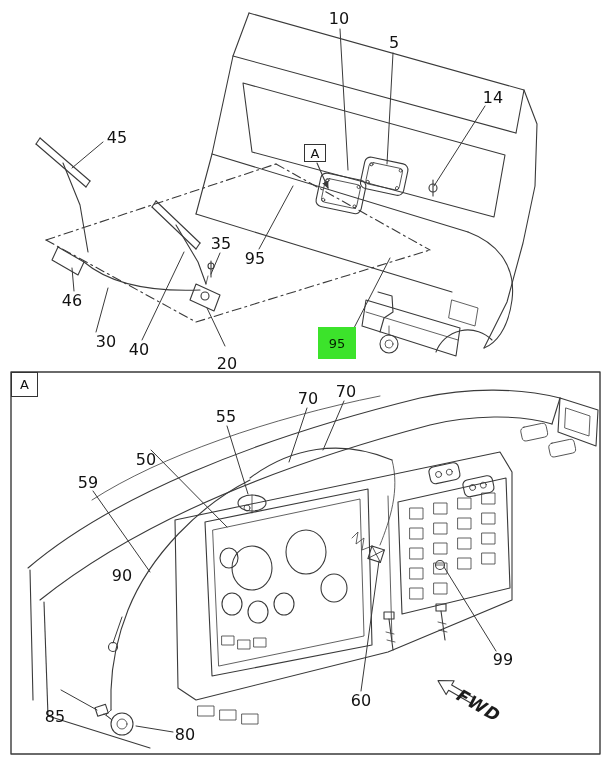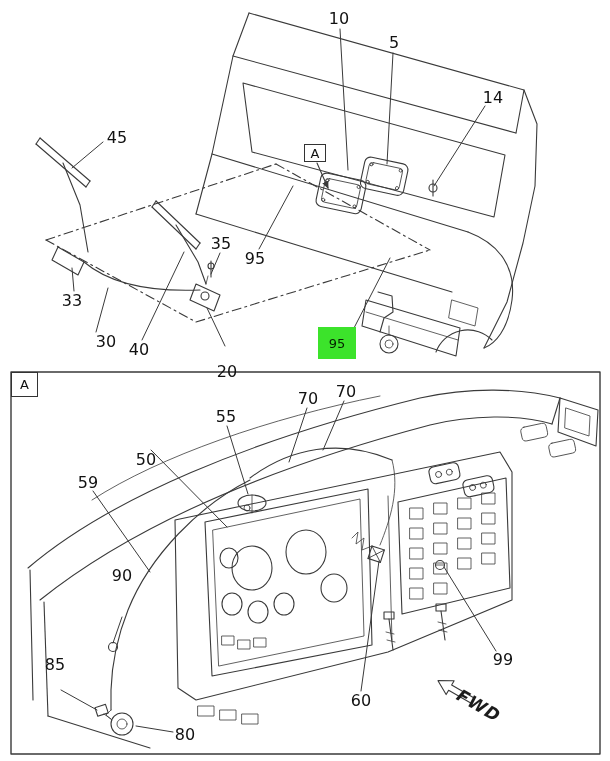--- a/index.html
+++ b/index.html
@@ -261,42 +261,42 @@
       <polygon points="0,10 14,2 14,7 40,7 40,13 14,13 14,18" style="fill:#ffffff"></polygon>
       <text class="fwd-text" x="24" y="17">FWD</text>
     </g>
   </svg>
 
   <div class="callout" style="left:339px;top:19px">10</div>
   <div class="callout" style="left:394px;top:43px">5</div>
   <div class="callout" style="left:493px;top:98px">14</div>
   <div class="callout" style="left:117px;top:138px">45</div>
   <div class="callout" style="left:255px;top:259px">95</div>
-  <div class="callout" style="left:72px;top:301px">33</div>
+  <div class="callout" style="left:72px;top:301px">46</div>
   <div class="callout" style="left:106px;top:342px">30</div>
   <div class="callout" style="left:139px;top:350px">40</div>
   <div class="callout" style="left:221px;top:244px">35</div>
-  <div class="callout" style="left:227px;top:372px">20</div>
+  <div class="callout" style="left:227px;top:364px">20</div>
 
   <div class="highlight-box" style="left:318px;top:327px;width:38px;height:32px">
     <span>95</span>
   </div>
 
   <div class="marker-box" style="left:304px;top:144px;width:22px;height:18px">
     <span>A</span>
   </div>
 
   <div class="marker-box" style="left:11px;top:372px;width:27px;height:25px">
     <span>A</span>
   </div>
 
   <div class="callout" style="left:226px;top:417px">55</div>
   <div class="callout" style="left:308px;top:399px">70</div>
   <div class="callout" style="left:346px;top:392px">70</div>
   <div class="callout" style="left:146px;top:460px">50</div>
   <div class="callout" style="left:88px;top:483px">59</div>
   <div class="callout" style="left:122px;top:576px">90</div>
-  <div class="callout" style="left:55px;top:665px">85</div>
+  <div class="callout" style="left:55px;top:717px">85</div>
   <div class="callout" style="left:185px;top:735px">80</div>
   <div class="callout" style="left:361px;top:701px">60</div>
   <div class="callout" style="left:503px;top:660px">99</div>
 
 </div>
 
 </body></html>

